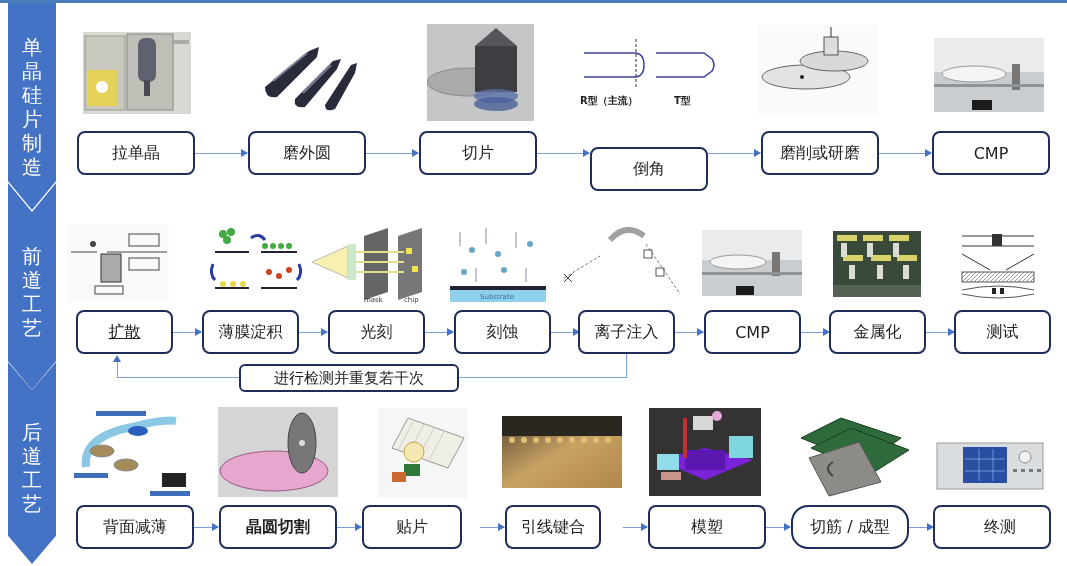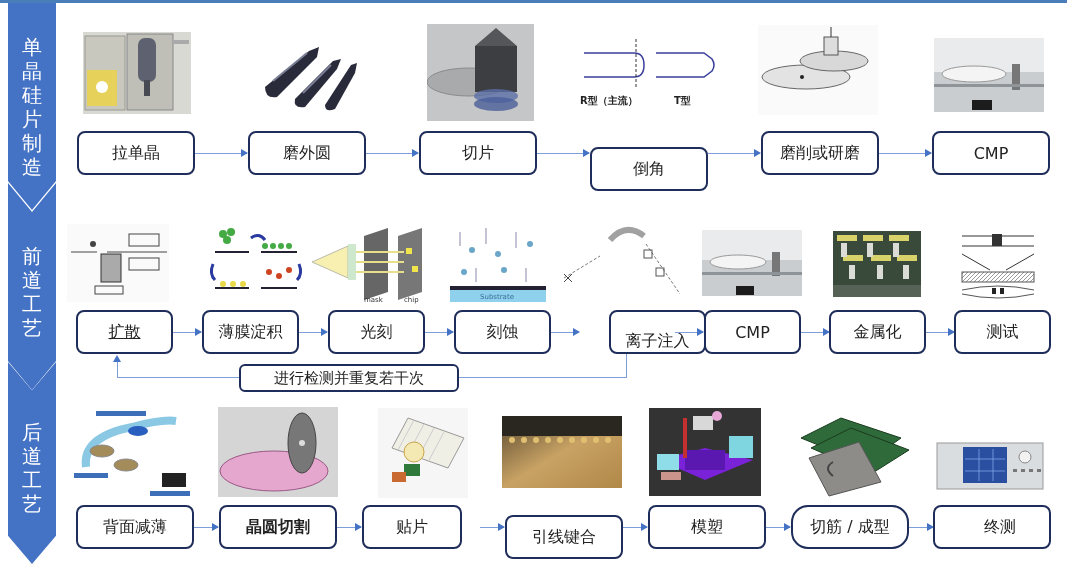--- a/index.html
+++ b/index.html
@@ -332,21 +332,21 @@
   </div>
 <div class="arrow" style="left:299px;top:332px;width:28px;"></div>
 <div class="step" style="left:328px;top:310px;width:97px;">
     <span>光刻</span>
   </div>
 <div class="arrow" style="left:425px;top:332px;width:28px;"></div>
 <div class="step" style="left:454px;top:310px;width:97px;">
     <span>刻蚀</span>
   </div>
 <div class="arrow" style="left:551px;top:332px;width:28px;"></div>
-<div class="step" style="left:609px;top:310px;width:97px;align-items:flex-end;">
+<div class="step" style="left:578px;top:310px;width:97px;">
     <span>离子注入</span>
   </div>
 <div class="arrow" style="left:675px;top:332px;width:28px;"></div>
 <div class="step" style="left:704px;top:310px;width:97px;">
     <span>CMP</span>
   </div>
 <div class="arrow" style="left:801px;top:332px;width:28px;"></div>
 <div class="step" style="left:829px;top:310px;width:97px;">
     <span>金属化</span>
   </div>
@@ -474,21 +474,21 @@
   </div>
 <div class="arrow" style="left:194px;top:527px;width:24px;"></div>
 <div class="step" style="left:219px;top:505px;width:118px;font-weight:bold;">
     <span>晶圆切割</span>
   </div>
 <div class="arrow" style="left:337px;top:527px;width:24px;"></div>
 <div class="step" style="left:362px;top:505px;width:100px;">
     <span>贴片</span>
   </div>
 <div class="arrow" style="left:480px;top:527px;width:24px;"></div>
-<div class="step" style="left:505px;top:505px;width:118px;margin-top:10px;">
+<div class="step" style="left:505px;top:505px;width:96px;">
     <span>引线键合</span>
   </div>
 <div class="arrow" style="left:623px;top:527px;width:24px;"></div>
 <div class="step" style="left:648px;top:505px;width:118px;">
     <span>模塑</span>
   </div>
 <div class="arrow" style="left:766px;top:527px;width:24px;"></div>
 <div class="step" style="left:791px;top:505px;width:118px;border-radius:17px;">
     <span>切筋 / 成型</span>
   </div>

